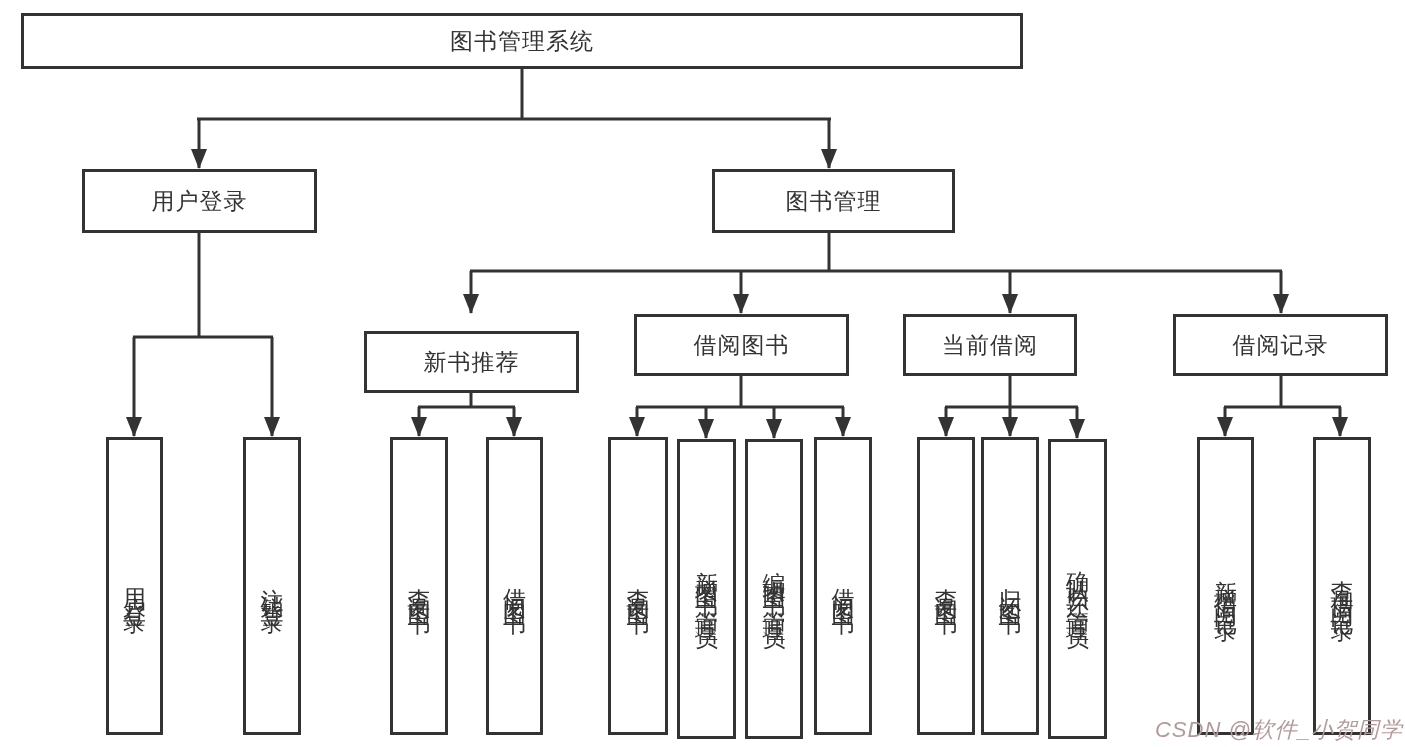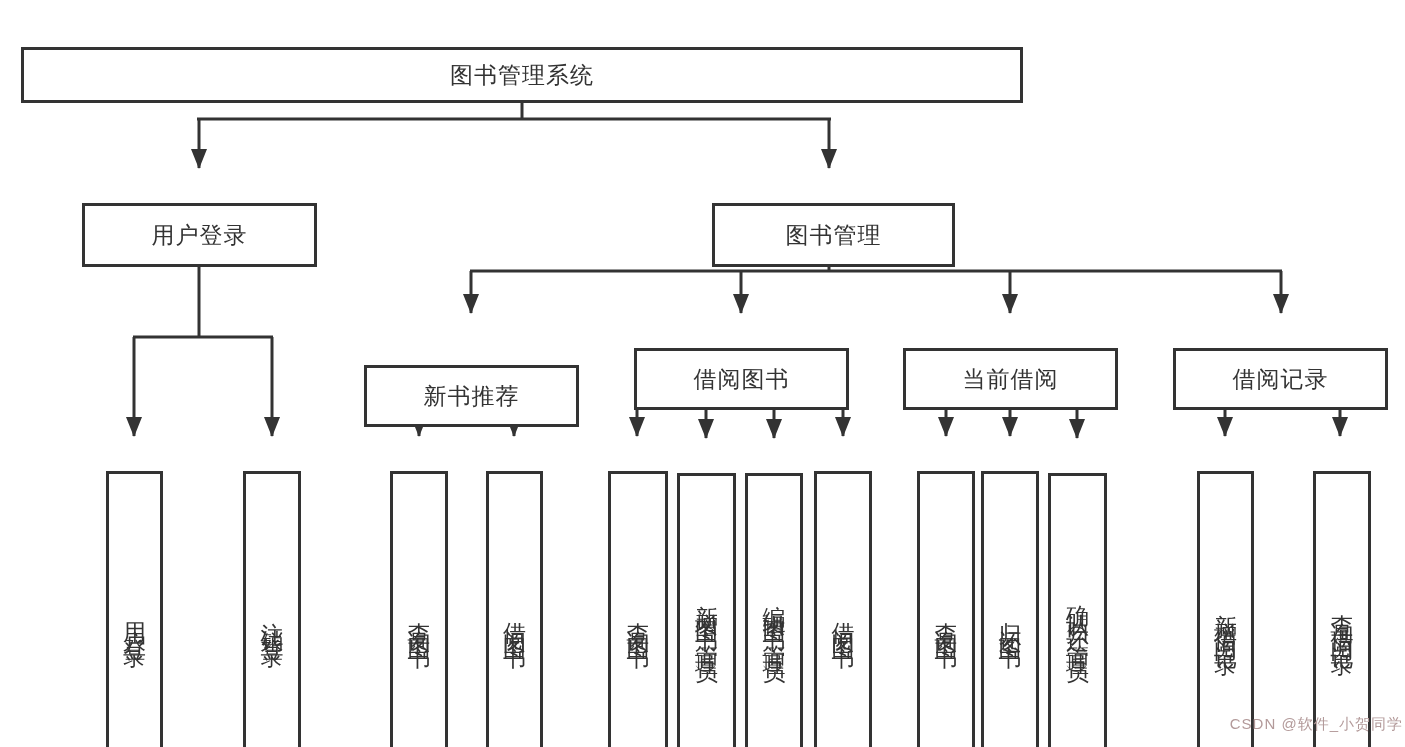--- a/index.html
+++ b/index.html
@@ -22,37 +22,37 @@
   .box{
     position:absolute;
     box-sizing:border-box;
     border:3px solid var(--line);
     background:#ffffff;
     display:flex;align-items:center;justify-content:center;
     color:var(--text);
     font-size:23px;
     letter-spacing:1px;
     line-height:1;
-    margin-top:34px;
   }
   .leaf span{
     writing-mode:vertical-rl;
     text-orientation:mixed;
     letter-spacing:8px;
     font-size:23px;
     line-height:1;
     white-space:nowrap;
   }
   .watermark{
     position:absolute;
     right:2px;top:715px;
-    font-size:15px;
+    font-size:22px;
     color:var(--wm);
     letter-spacing:1px;
     white-space:nowrap;
+    font-style:italic;
   }
 </style>
 </head>
 <body>
 
 <div class="canvas">
 
   <svg class="wires" width="1405" height="747" viewBox="0 0 1405 747">
     <defs>
       <marker id="arrow" markerUnits="userSpaceOnUse" markerWidth="20" markerHeight="16" viewBox="0 0 20 16" refX="19" refY="8" orient="auto">
@@ -96,21 +96,21 @@
     <path d="M1340,407 V436" marker-end="url(#arrow)"></path>
   </svg>
 
   <div class="box" style="left:21px;top:13px;width:1002px;height:56px;">图书管理系统</div>
 
   <div class="box" style="left:82px;top:169px;width:235px;height:64px;">用户登录</div>
   <div class="box" style="left:712px;top:169px;width:243px;height:64px;">图书管理</div>
 
   <div class="box" style="left:364px;top:331px;width:215px;height:62px;">新书推荐</div>
   <div class="box" style="left:634px;top:314px;width:215px;height:62px;">借阅图书</div>
-  <div class="box" style="left:903px;top:314px;width:215px;height:62px;">当前借阅</div>
+  <div class="box" style="left:903px;top:314px;width:174px;height:62px;">当前借阅</div>
   <div class="box" style="left:1173px;top:314px;width:215px;height:62px;">借阅记录</div>
 
   <div class="box leaf" style="left:106px;top:437px;width:57px;height:298px;">
     <span>用户登录</span>
   </div>
   <div class="box leaf" style="left:243px;top:437px;width:58px;height:298px;">
     <span>注销登录</span>
   </div>
 
   <div class="box leaf" style="left:390px;top:437px;width:58px;height:298px;">

